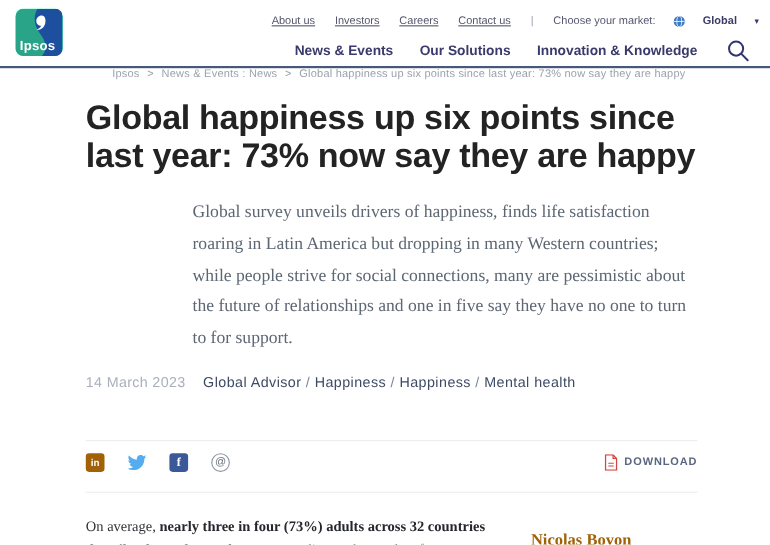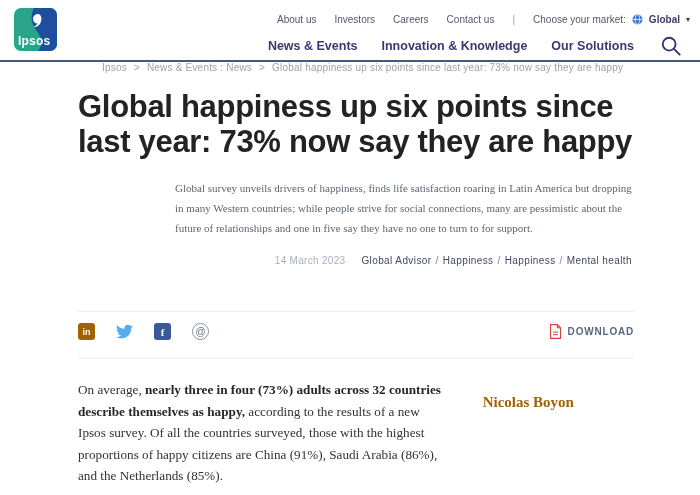--- a/index.html
+++ b/index.html
@@ -9,46 +9,46 @@
   
   .header { position:relative; height:62px; border-bottom:2px solid #47597a; background:#fff; }
   .logo { position:absolute; left:14px; top:8px; width:43px; height:43px; border-radius:7px;
           overflow:hidden; background:#2fa; cursor:pointer; }
   .logo svg { display:block; }
   .logo-text { position:absolute; left:4px; bottom:3px; color:#fff; font-weight:bold;
                font-size:12px; letter-spacing:.2px; }
   .hdr-right { position:absolute; right:0; top:0; width:560px; }
   .util-row { display:flex; justify-content:flex-end; align-items:center; gap:18px;
               padding:14px 10px 0 0; font-size:10px; color:#55566e; }
-  .util-link { cursor:pointer; }
+  .util-link { cursor:pointer;text-decoration:underline; }
   .util-divider { color:#9aa0b0; }
-  .market { display:flex; align-items:center; gap:6px; cursor:pointer; }
+  .market { display:flex; align-items:center; gap:16px; cursor:pointer; }
   .market-label { color:#55566e; }
   .globe { width:11px; height:11px; }
   .market-value { color:#3a3b66; font-weight:bold; }
   .caret { font-size:8px; color:#3a3b66; }
   .nav-row { display:flex; justify-content:flex-end; align-items:center; gap:24px;
              padding:10px 18px 0 0; font-size:12.5px; font-weight:600; color:#393a6b; }
   .nav-item { cursor:pointer; }
   .search-btn { width:22px; height:22px; cursor:pointer; margin-left:2px; }
 
   
   .container { padding:0 68px 0 78px; }
   .breadcrumb { font-size:10px; color:#9ba1ad; letter-spacing:.2px;
                 white-space:nowrap;padding-left:24px; }
   .breadcrumb .crumb { cursor:pointer; }
   .breadcrumb .sep { margin:0 4px; }
 
   h1.title { margin-top:16px; width:575px; font-size:31px; line-height:1.13; font-weight:700;
              color:#232323; letter-spacing:-.3px; }
 
   .subtitle { margin:20px 0 0 97px; width:457px; font-family:"Liberation Serif", serif;
-              font-size:11px; line-height:1.8; color:#5d6673; }
+              font-size:16px; line-height:1.8; color:#5d6673; }
 
-  .meta { margin-top:17px; display:flex; align-items:center; gap:16px; font-size:10px;justify-content:flex-end; }
+  .meta { margin-top:17px; display:flex; align-items:center; gap:16px; font-size:13px; }
   .meta .date { color:#a9afbc; letter-spacing:.3px; }
   .meta .tags { color:#3e4a63; letter-spacing:.4px; font-weight:500; }
   .meta .tag { cursor:pointer; }
   .meta .tag-sep { margin:0 4px; color:#7e879a; }
 
   .rule { height:1px; background:#ededed; width:556px; }
   .rule-top { margin-top:45px; }
   .share-row { display:flex; align-items:center; margin-top:11px; width:556px; }
   .soc { display:flex; align-items:center; gap:21px; }
   .soc-ic { width:17px; height:17px; display:flex; align-items:center; justify-content:center;
@@ -99,22 +99,22 @@
           <ellipse cx="6" cy="6" rx="2.4" ry="5.2" fill="none" stroke="#fff" stroke-width="0.8"></ellipse>
           <line x1="0.8" y1="6" x2="11.2" y2="6" stroke="#fff" stroke-width="0.8"></line>
         </svg>
         <span class="market-value">Global</span>
         <span class="caret">▾</span>
       </span>
     </div>
 
     <div class="nav-row">
       <span class="nav-item">News &amp; Events</span>
+      <span class="nav-item">Our Solutions</span>
       <span class="nav-item">Innovation &amp; Knowledge</span>
-      <span class="nav-item">Our Solutions</span>
       <svg class="search-btn" viewBox="0 0 24 24">
         <circle cx="10" cy="10" r="7" fill="none" stroke="#33356f" stroke-width="2"></circle>
         <line x1="15.5" y1="15.5" x2="21.5" y2="21.5" stroke="#33356f" stroke-width="2" stroke-linecap="round"></line>
       </svg>
     </div>
   </div>
 </div>
 
 <div class="container">
 

